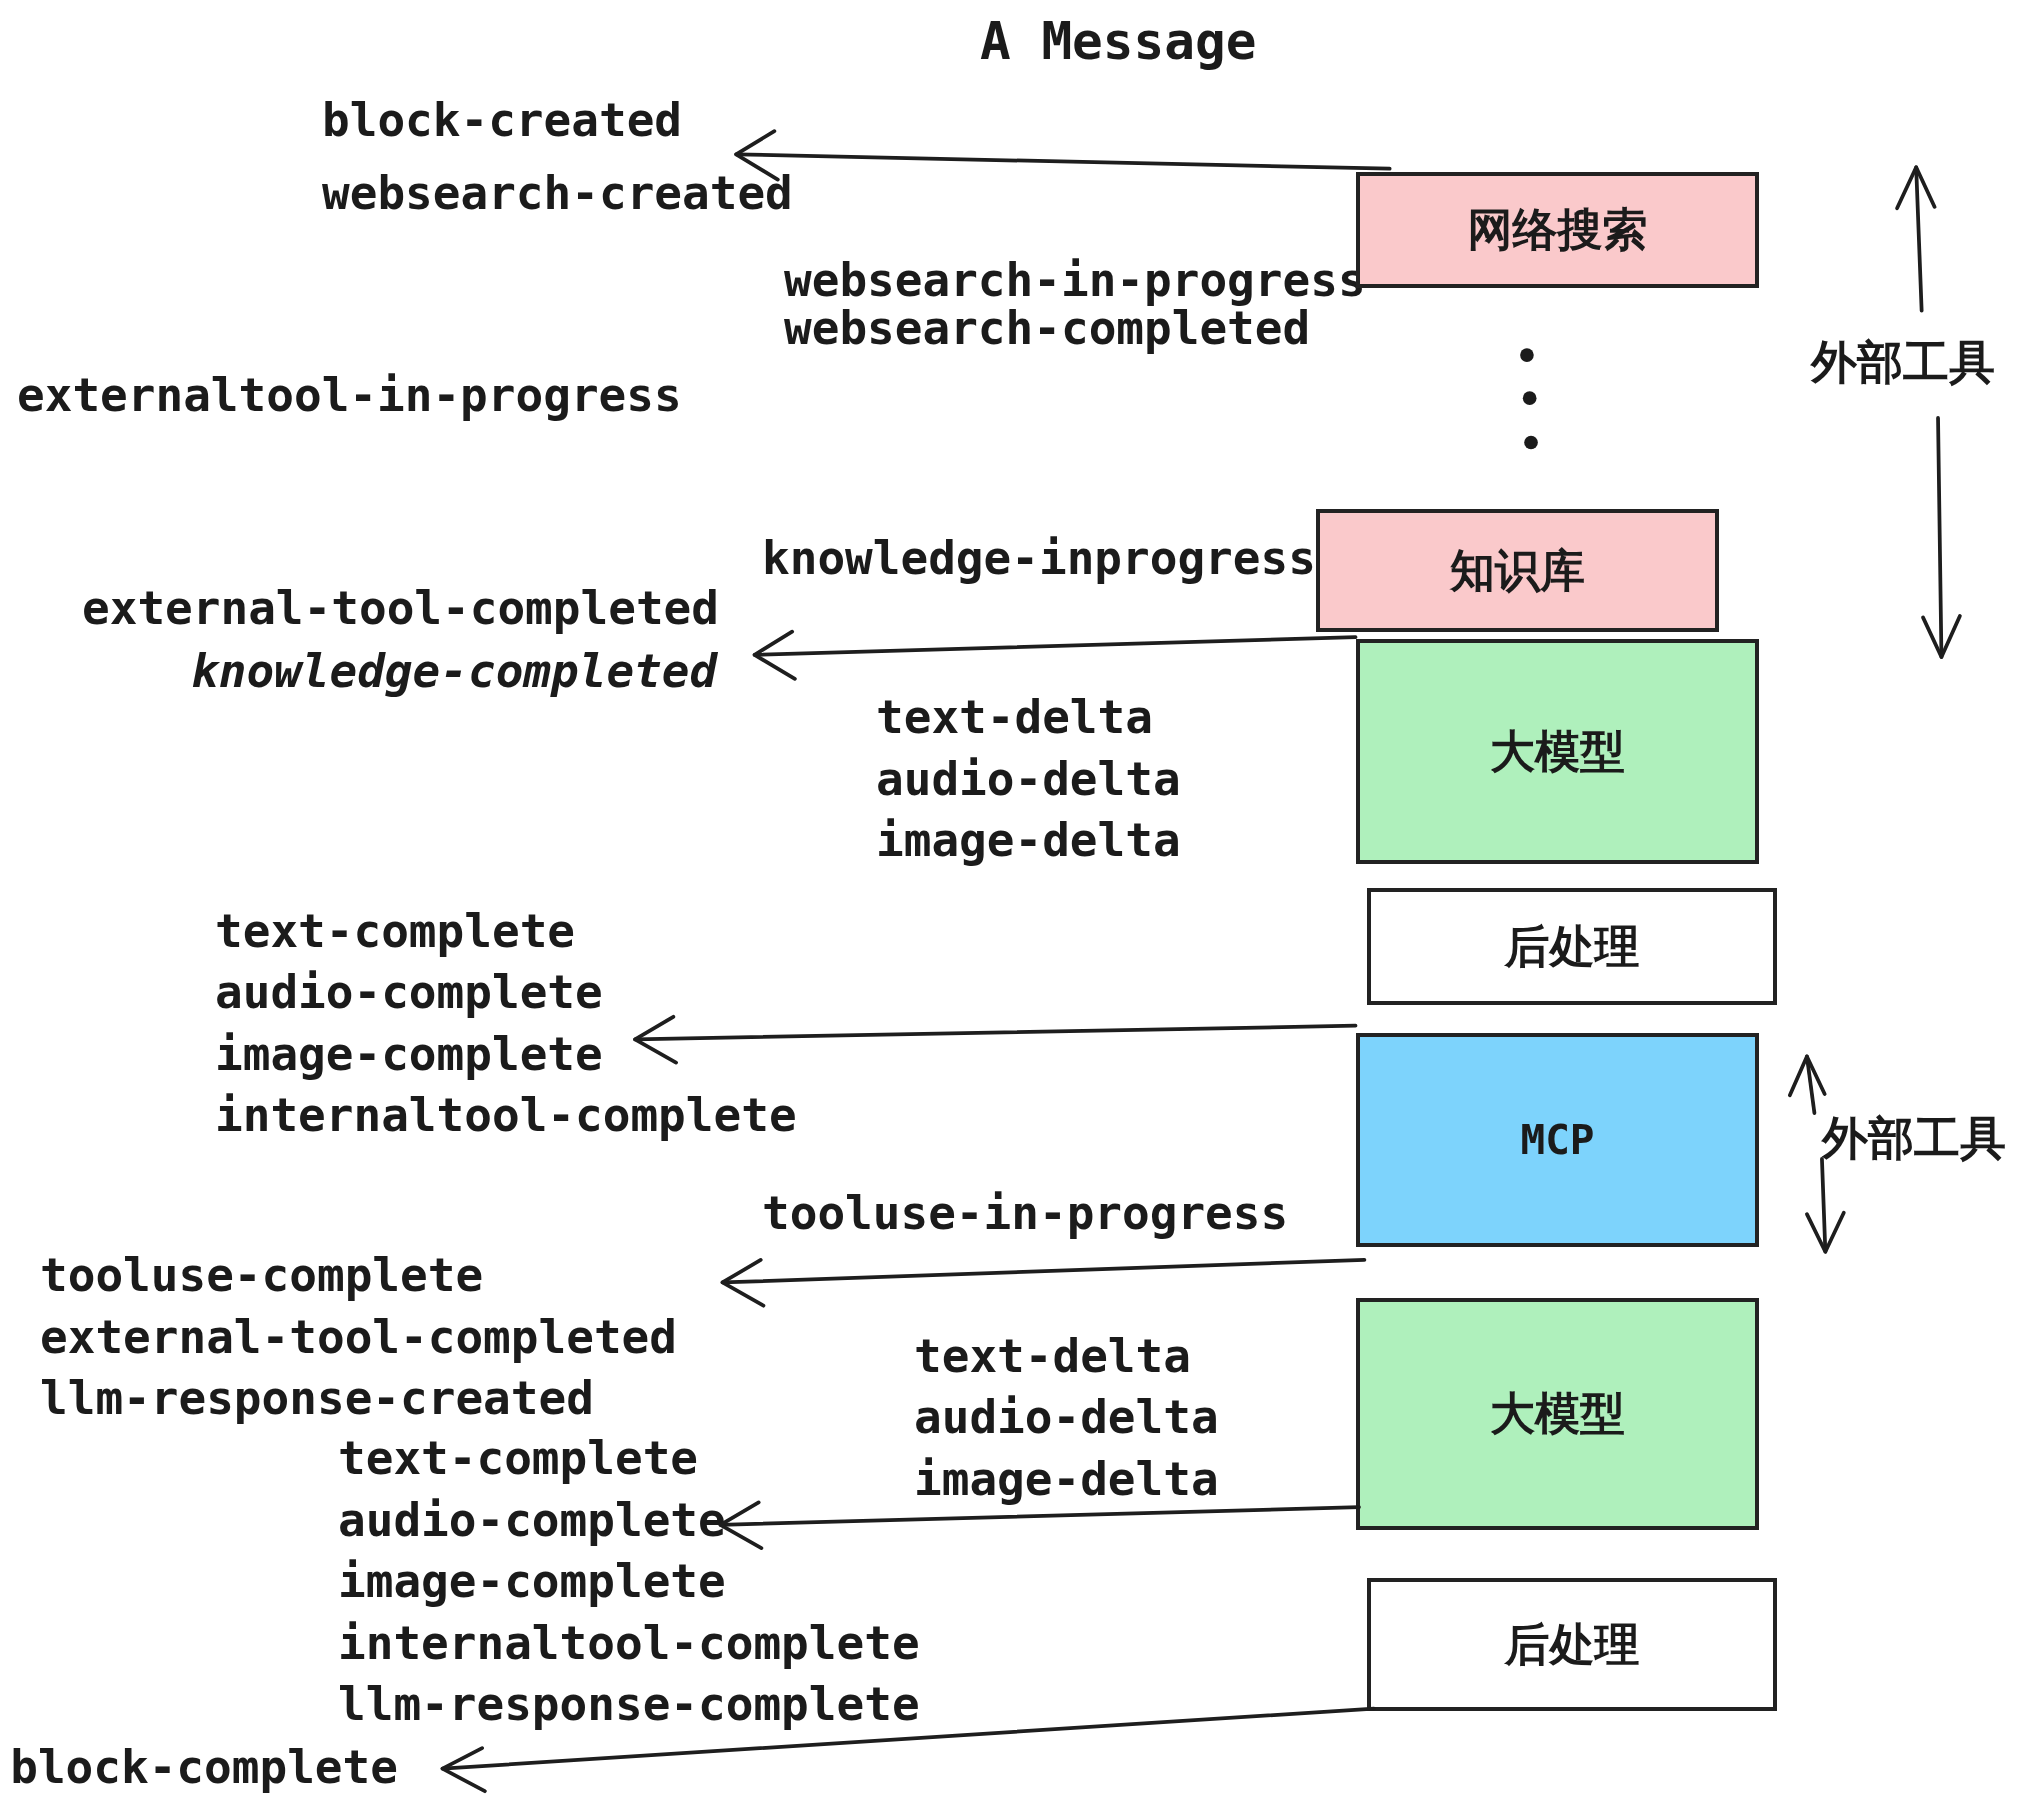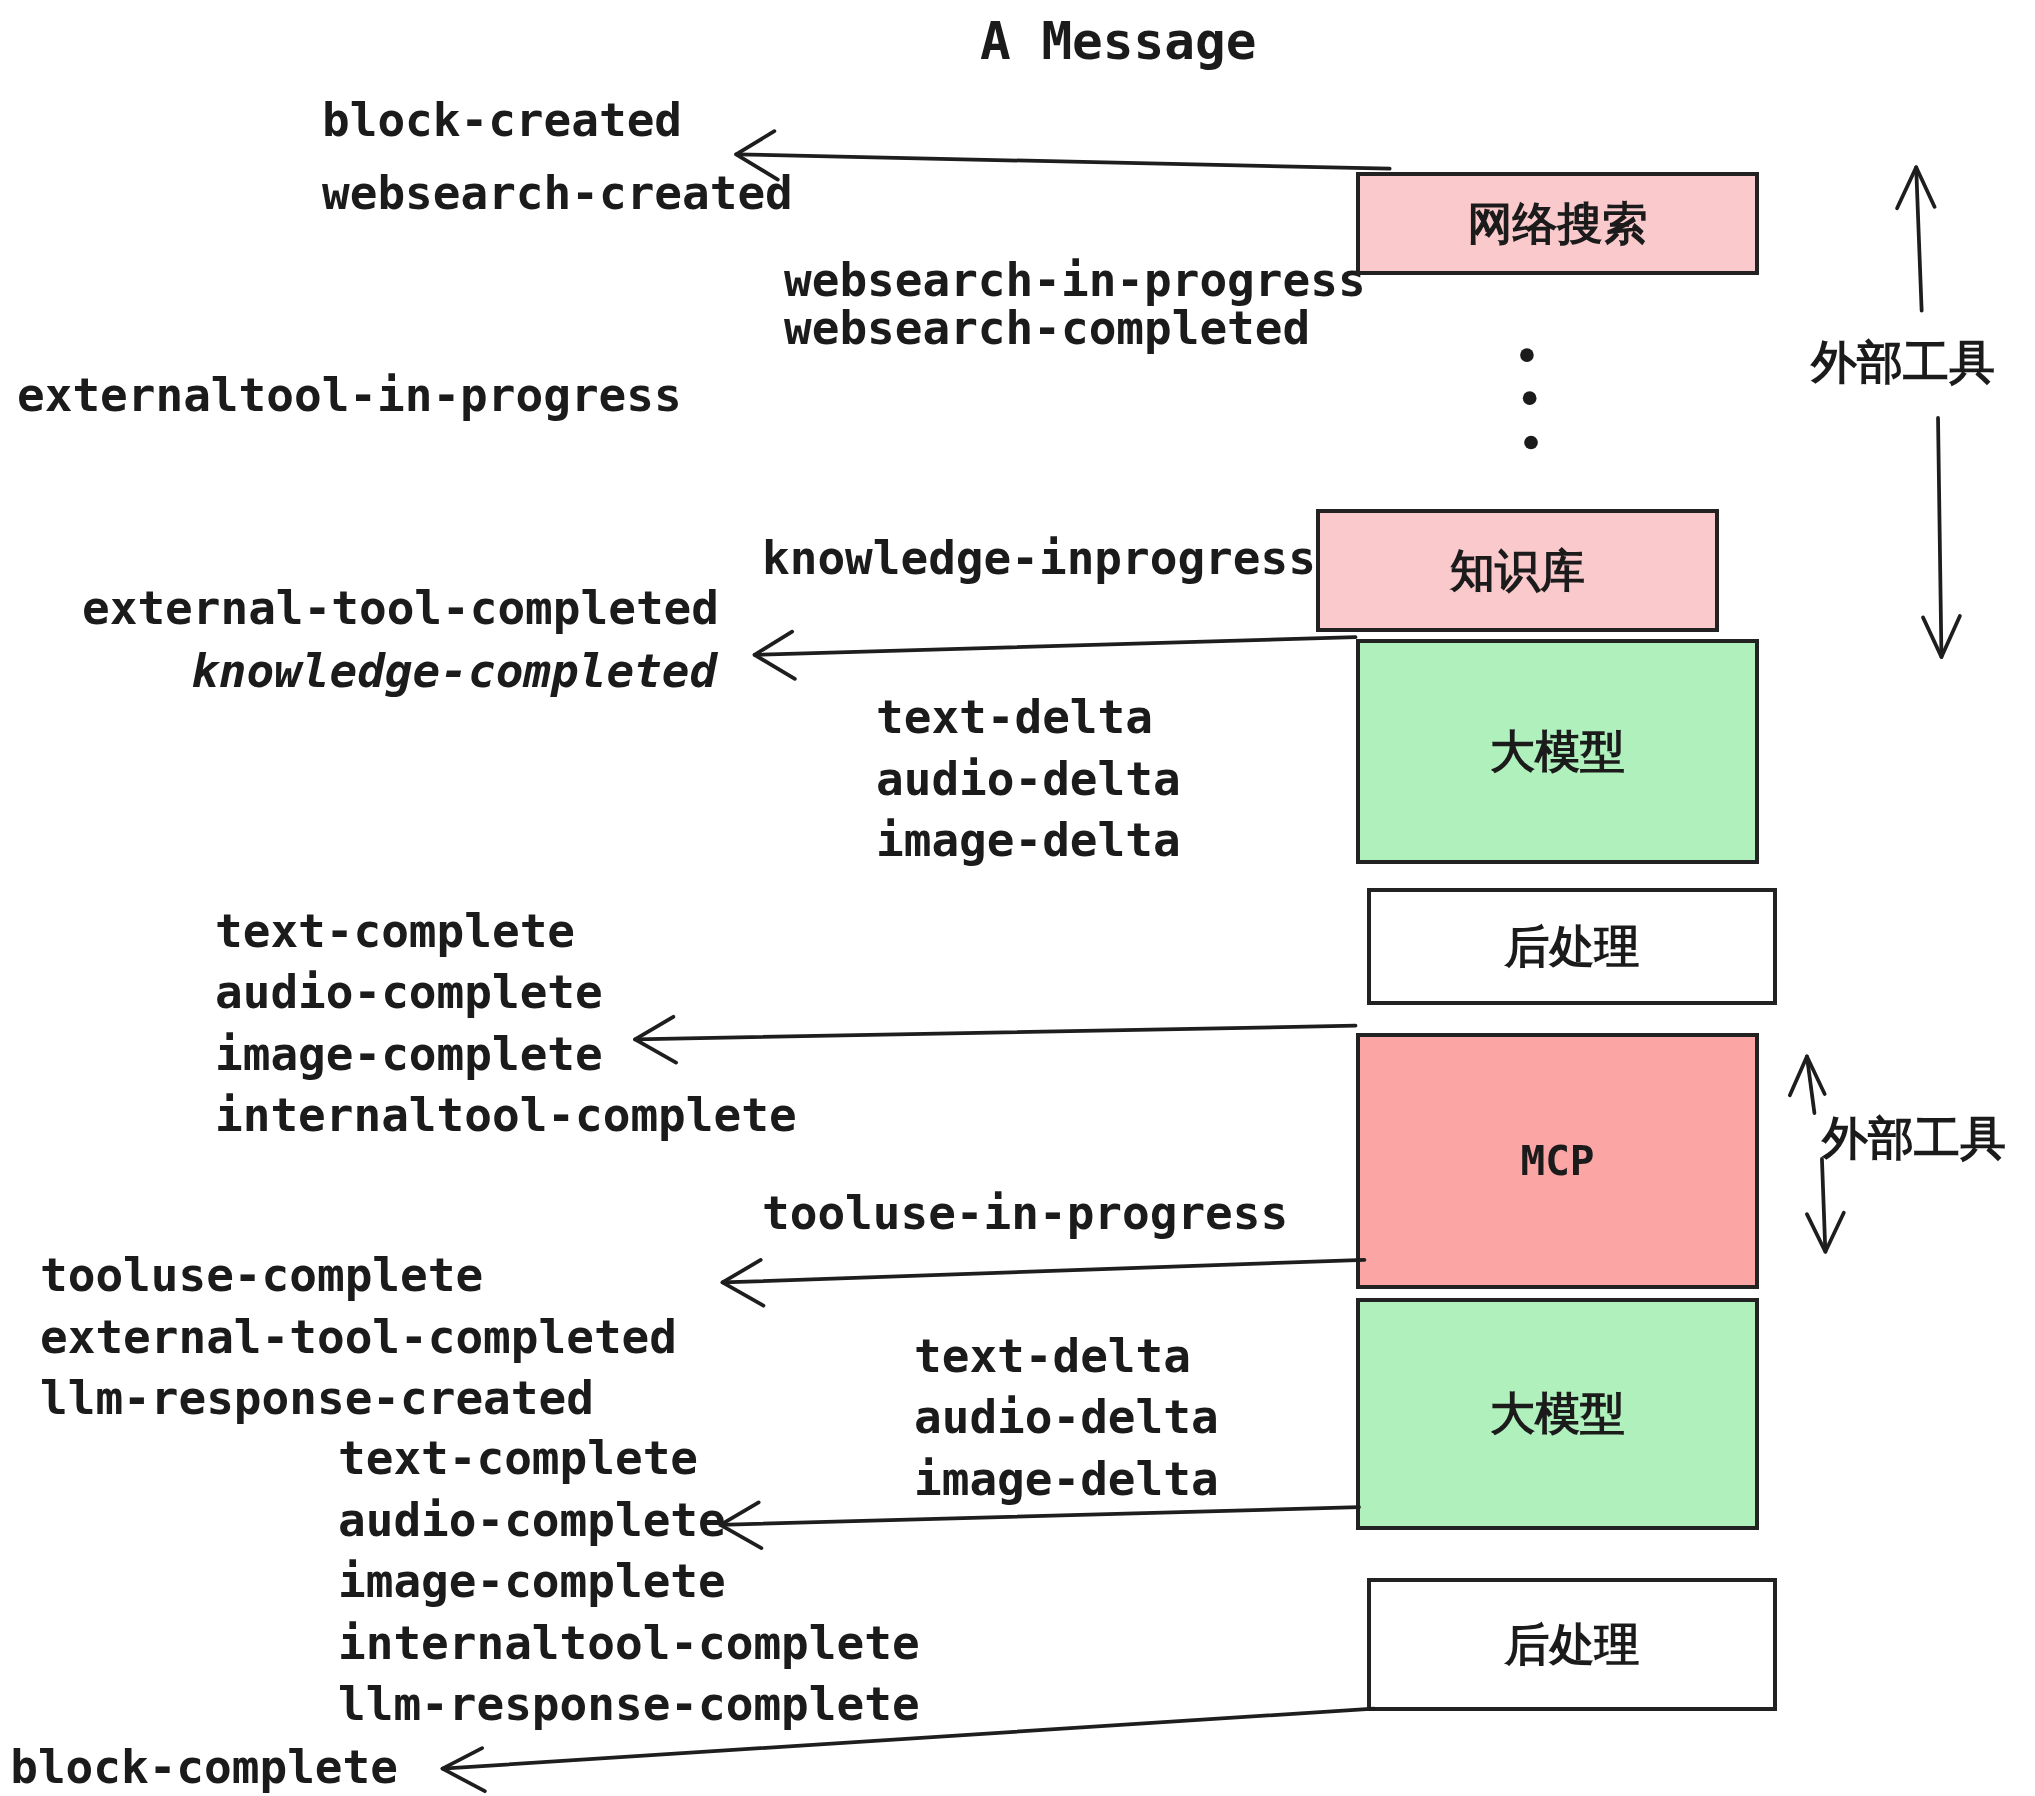--- a/index.html
+++ b/index.html
@@ -73,37 +73,37 @@
   <div class="evt" style="left:914px;top:1332px;">text-delta</div>
   <div class="evt" style="left:914px;top:1393px;">audio-delta</div>
   <div class="evt" style="left:914px;top:1455px;">image-delta</div>
   <div class="evt" style="left:338px;top:1434px;">text-complete</div>
   <div class="evt" style="left:338px;top:1496px;">audio-complete</div>
   <div class="evt" style="left:338px;top:1557px;">image-complete</div>
   <div class="evt" style="left:338px;top:1619px;">internaltool-complete</div>
   <div class="evt" style="left:338px;top:1680px;">llm-response-complete</div>
   <div class="evt" style="left:10.2px;top:1743px;">block-complete</div>
 
-  <div class="box" style="left:1356px;top:172px;width:403px;height:103px;background:#fac9cb;">
+  <div class="box" style="left:1356px;top:172px;width:403px;height:116px;background:#fac9cb;">
     <span class="zh">网络搜索</span>
   </div>
 
   <div class="box" style="left:1316px;top:509px;width:403px;height:123px;background:#fac9cb;">
     <span class="zh">知识库</span>
   </div>
 
   <div class="box" style="left:1356px;top:639px;width:403px;height:225px;background:#aff0bc;">
     <span class="zh">大模型</span>
   </div>
 
   <div class="box" style="left:1367px;top:888px;width:410px;height:117px;background:#ffffff;">
     <span class="zh">后处理</span>
   </div>
 
-  <div class="box" style="left:1356px;top:1033px;width:403px;height:256px;background:#fca5a5;">
+  <div class="box" style="left:1356px;top:1033px;width:403px;height:214px;background:#7dd3fc;">
     <span class="en">MCP</span>
   </div>
 
   <div class="box" style="left:1356px;top:1298px;width:403px;height:232px;background:#aff0bc;">
     <span class="zh">大模型</span>
   </div>
 
   <div class="box" style="left:1367px;top:1578px;width:410px;height:133px;background:#ffffff;">
     <span class="zh">后处理</span>
   </div>

